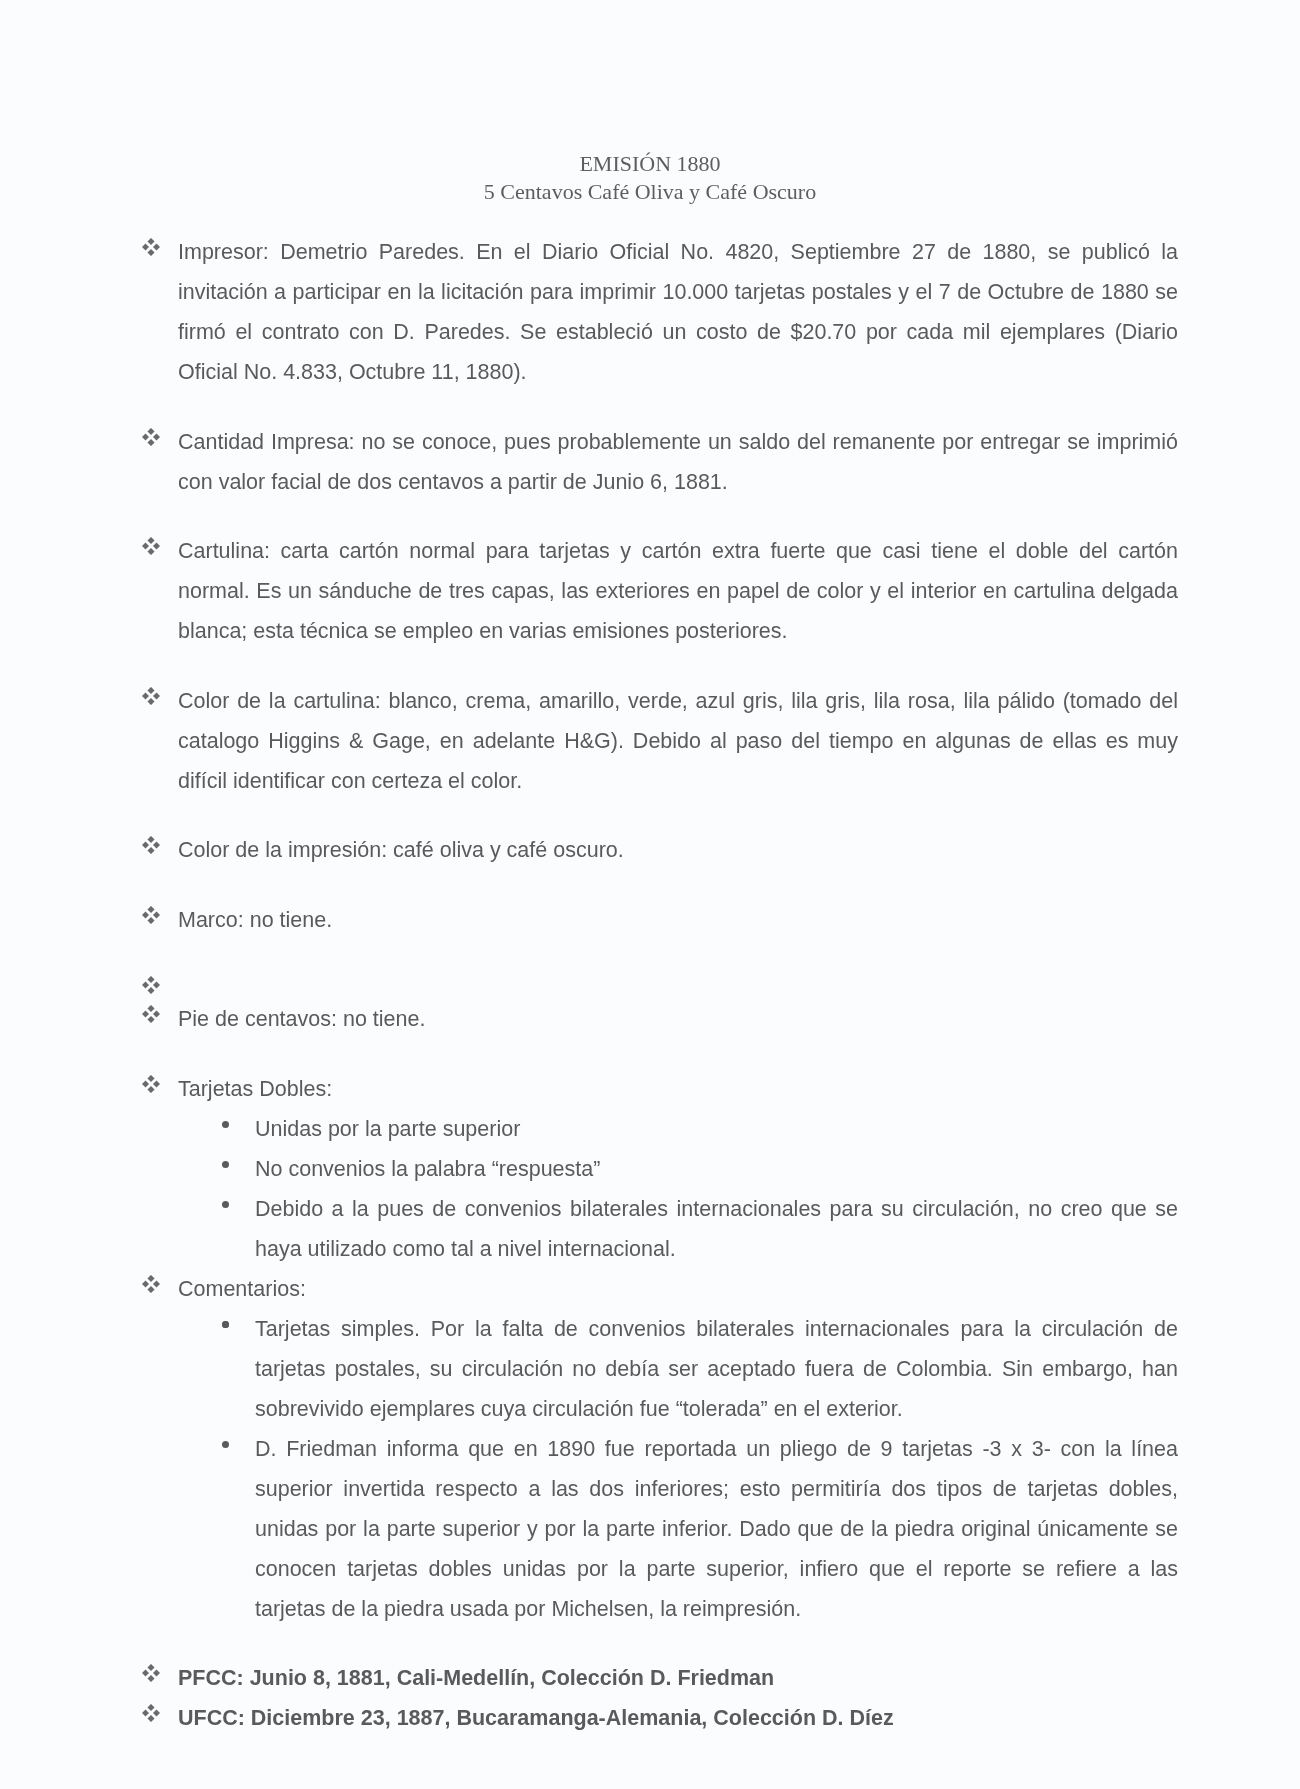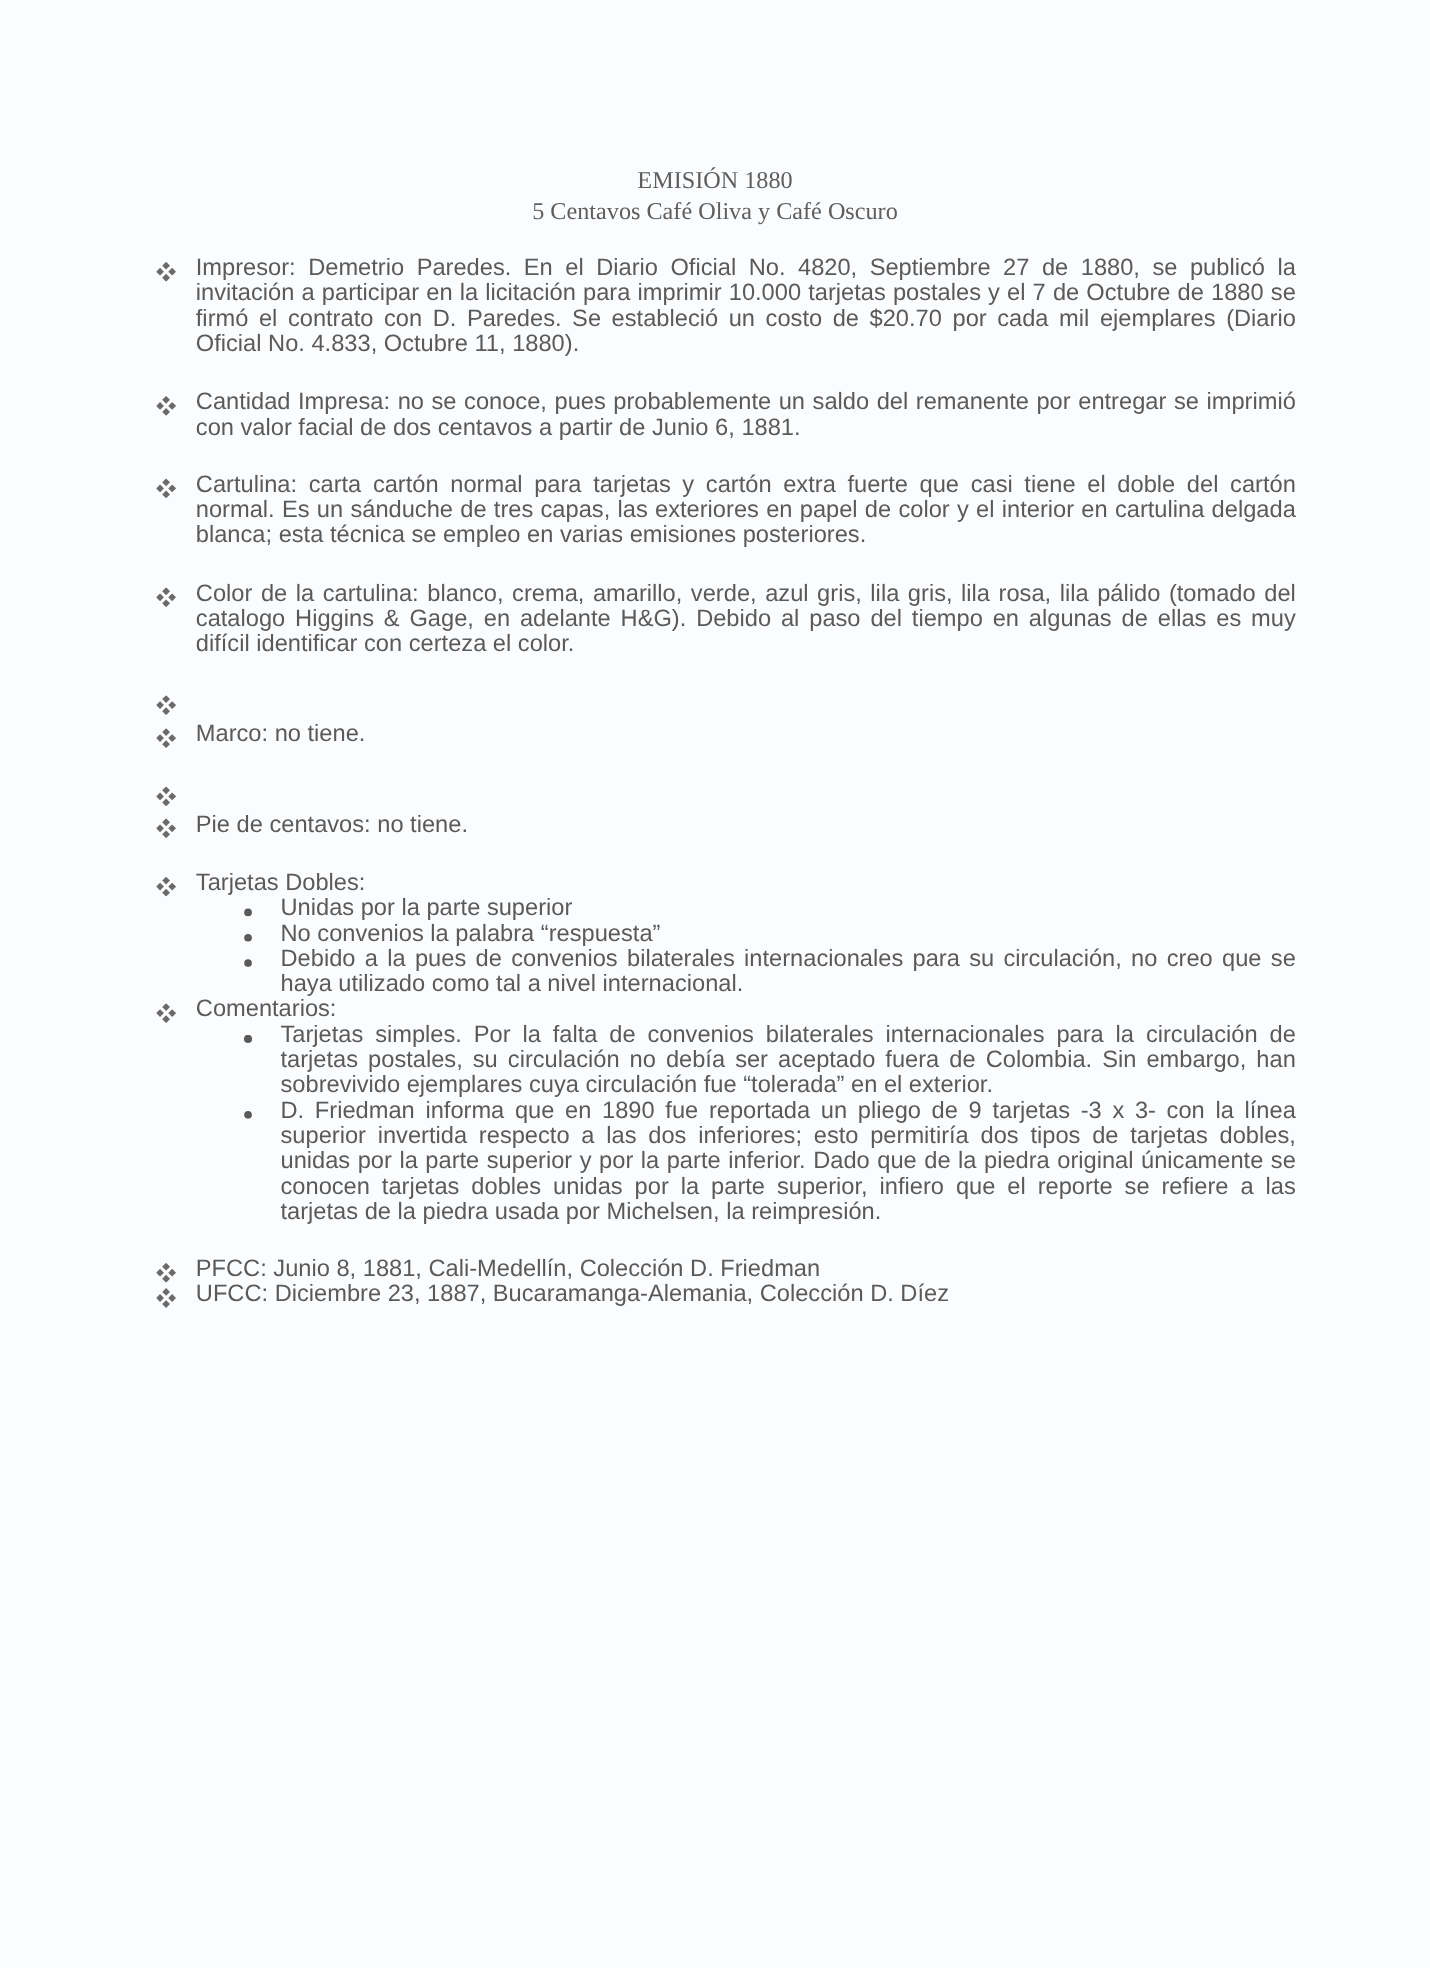--- a/index.html
+++ b/index.html
@@ -14,35 +14,35 @@
   .title-block {
     position: absolute; top: 150px; left: 0; width: 1300px;
     text-align: center;
     font-family: "Liberation Serif", "DejaVu Serif", serif;
     color: #5e5e5e;
     font-size: 22px; line-height: 28px;
   }
   .content {
     position: absolute; left: 142px; top: 232px; width: 1036px;
     font-family: "Liberation Sans", "DejaVu Sans", sans-serif;
-    font-size: 21.5px; line-height: 23px;
+    font-size: 21.5px; line-height: 40px;
     color: #5a5a5a;
   }
   .item { position: relative; padding-left: 36px; text-align: justify; }
   .item .diamond {
     position: absolute; left: 0; top: 6px; width: 18px; height: 18px;
   }
   .item .diamond svg { display: block; }
   .gap { height: 29.6px; }
   .sub { position: relative; padding-left: 113px; text-align: justify; }
   .sub .dot {
     position: absolute; left: 80px; top: 12px; width: 7px; height: 7px;
     background: #5a5a5a; border-radius: 50%;
   }
-  .left-text { text-align: left; }
+  .left-text { text-align: left; font-weight: bold; }
 </style>
 </head>
 <body>
 
 <div class="page">
 
   <div class="title-block">
     <div>EMISIÓN 1880</div>
     <div>5 Centavos Café Oliva y Café Oscuro</div>
   </div>
@@ -113,20 +113,21 @@
       <span class="diamond">
           <svg width="18" height="18" viewBox="0 0 18 18">
             <g fill="#6a6a6a">
               <rect x="6.5" y="1" width="5" height="5" transform="rotate(45 9 3.5)"></rect>
               <rect x="6.5" y="12" width="5" height="5" transform="rotate(45 9 14.5)"></rect>
               <rect x="1" y="6.5" width="5" height="5" transform="rotate(45 3.5 9)"></rect>
               <rect x="12" y="6.5" width="5" height="5" transform="rotate(45 14.5 9)"></rect>
             </g>
           </svg>
         </span>
+      <span>Color de la impresión: café oliva y café oscuro.</span>
     </div>
     <div class="gap"></div>
 
     <div class="item">
       <span class="diamond">
           <svg width="18" height="18" viewBox="0 0 18 18">
             <g fill="#6a6a6a">
               <rect x="6.5" y="1" width="5" height="5" transform="rotate(45 9 3.5)"></rect>
               <rect x="6.5" y="12" width="5" height="5" transform="rotate(45 9 14.5)"></rect>
               <rect x="1" y="6.5" width="5" height="5" transform="rotate(45 3.5 9)"></rect>

